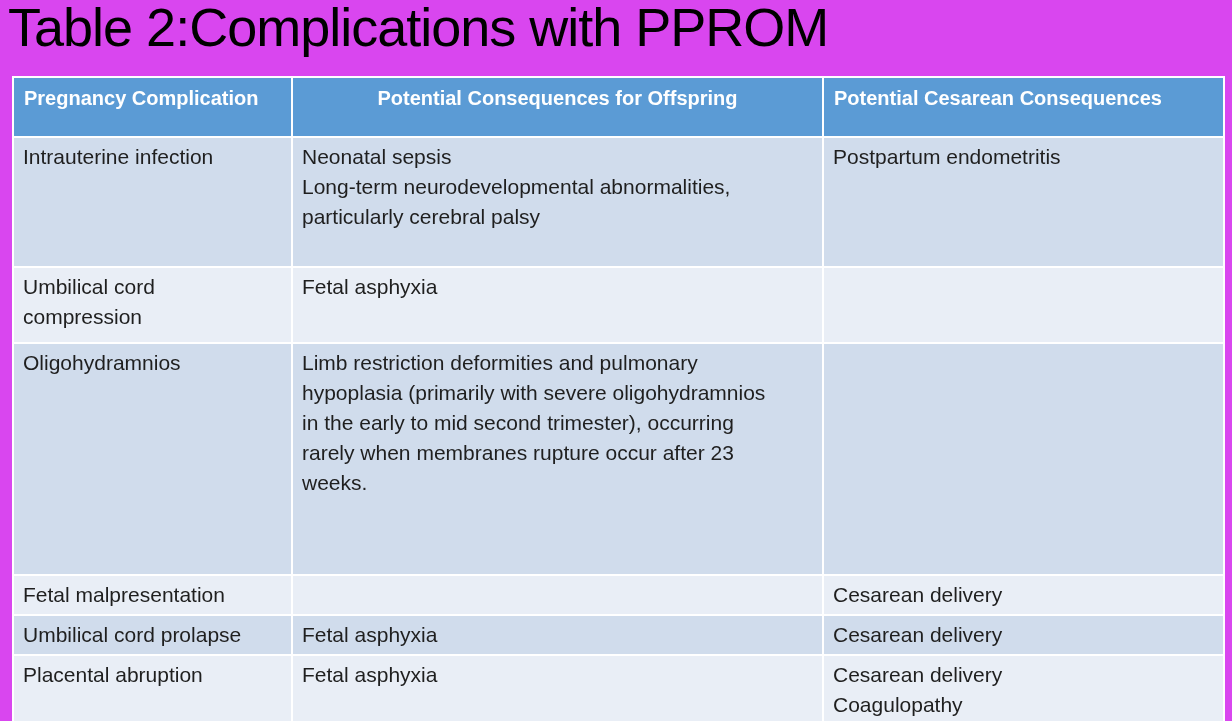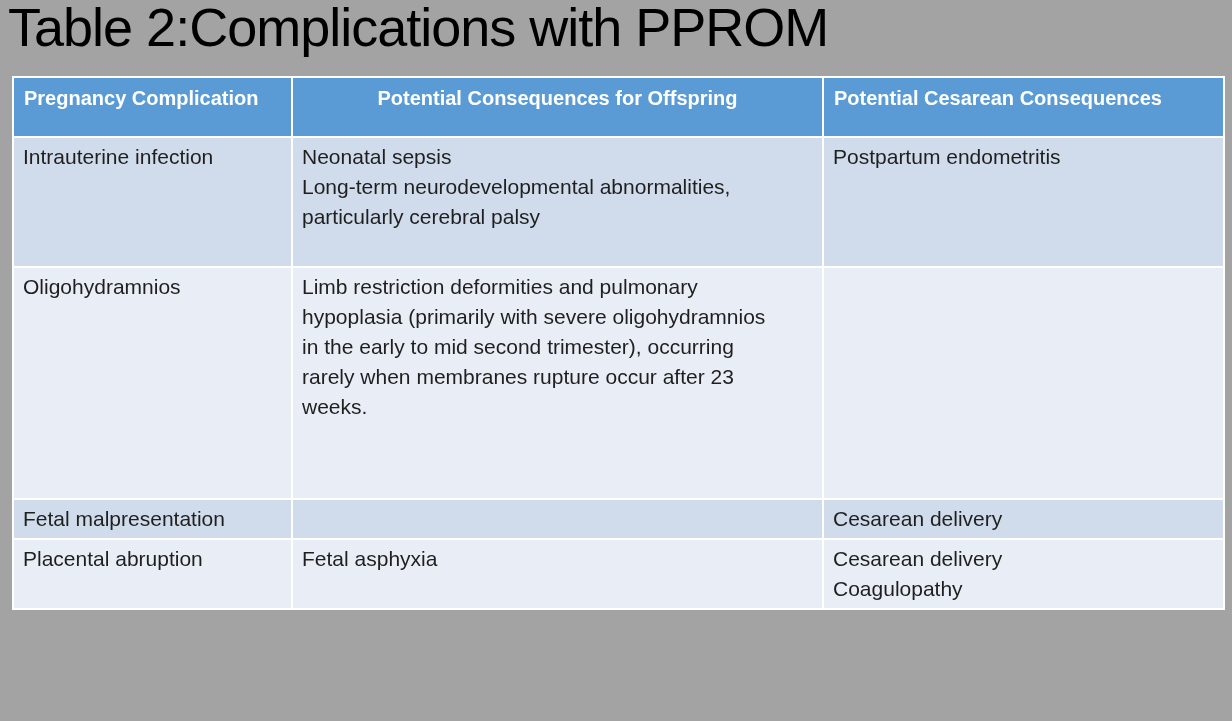--- a/index.html
+++ b/index.html
@@ -5,21 +5,21 @@
   html, body {
     margin: 0;
     padding: 0;
     background: #ffffff;
     font-family: "Liberation Sans", sans-serif;
   }
   .slide {
     position: relative;
     width: 1232px;
     height: 721px;
-    background: #a3a3a3;
+    background: #d946ef;
     overflow: hidden;
   }
   .slide-title {
     position: absolute;
     left: 8px;
     top: -4px;
     font-size: 54px;
     line-height: 62px;
     font-weight: 400;
     color: #000000;
@@ -89,34 +89,45 @@
         <th>Potential Cesarean Consequences</th>
       </tr>
     </thead>
     <tbody>
       <tr class="r1">
         <td>Intrauterine infection</td>
         <td>Neonatal sepsis
 Long-term neurodevelopmental abnormalities, particularly cerebral palsy</td>
         <td>Postpartum endometritis</td>
       </tr>
+      <tr class="r2">
+        <td>Umbilical cord
+compression</td>
+        <td>Fetal asphyxia</td>
+        <td></td>
+      </tr>
       <tr class="r3">
         <td>Oligohydramnios</td>
         <td>Limb restriction deformities and pulmonary
 hypoplasia (primarily with severe oligohydramnios
 in the early to mid second trimester), occurring
 rarely when membranes rupture occur after 23
 weeks.</td>
         <td></td>
       </tr>
       <tr class="r4">
         <td>Fetal malpresentation</td>
         <td></td>
         <td>Cesarean delivery</td>
       </tr>
+      <tr class="r5">
+        <td>Umbilical cord prolapse</td>
+        <td>Fetal asphyxia</td>
+        <td>Cesarean delivery</td>
+      </tr>
       <tr class="r6">
         <td>Placental abruption</td>
         <td>Fetal asphyxia</td>
         <td>Cesarean delivery
 Coagulopathy</td>
       </tr>
     </tbody>
   </table>
 
 </div>

